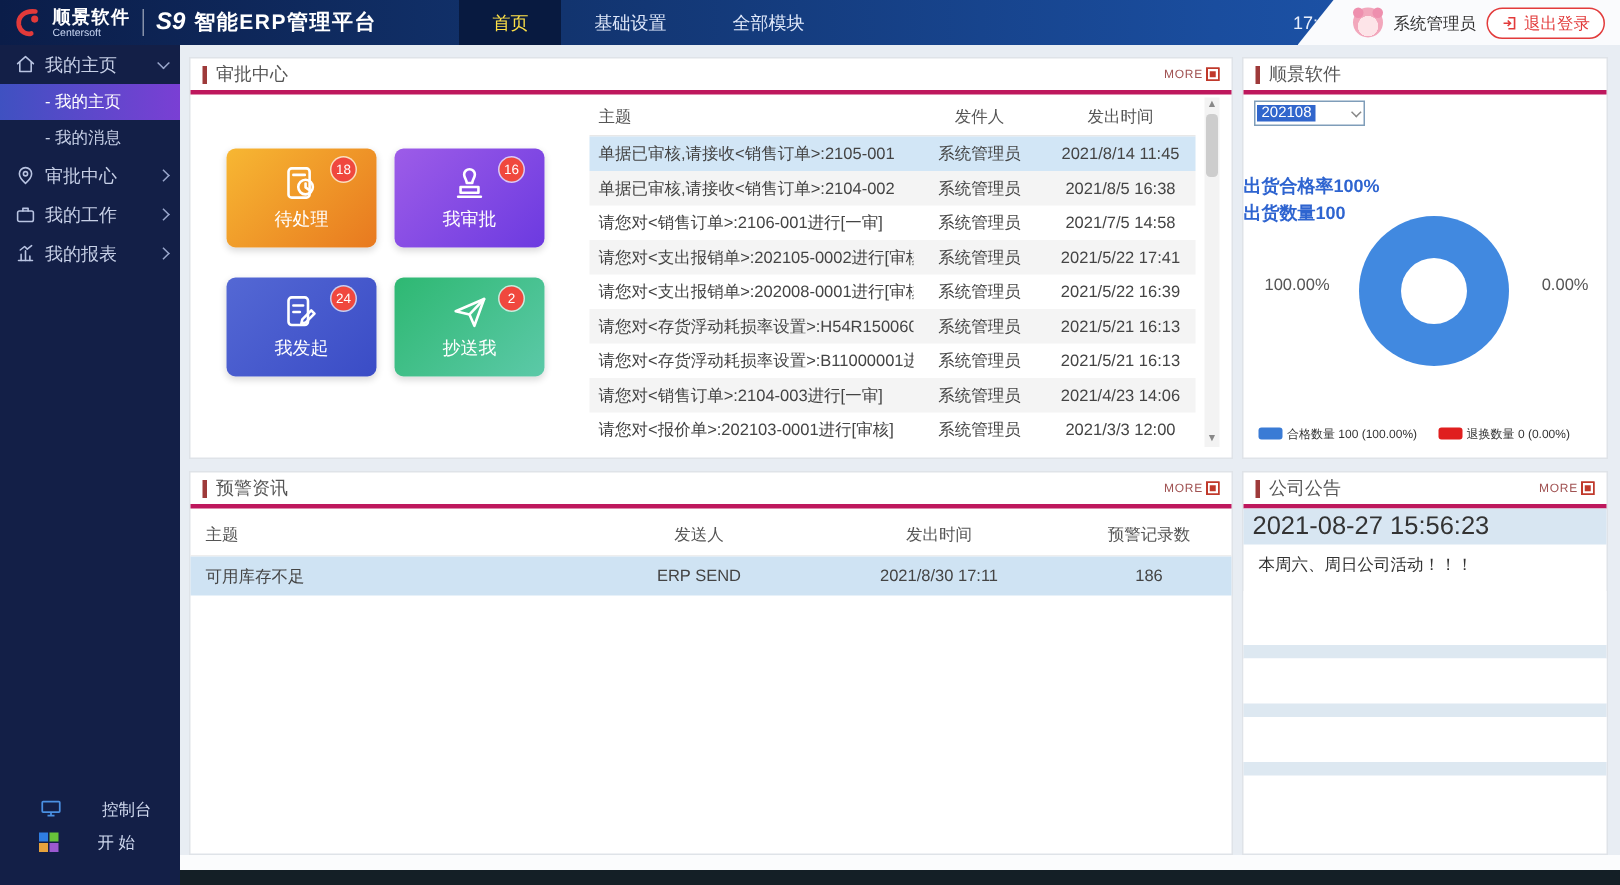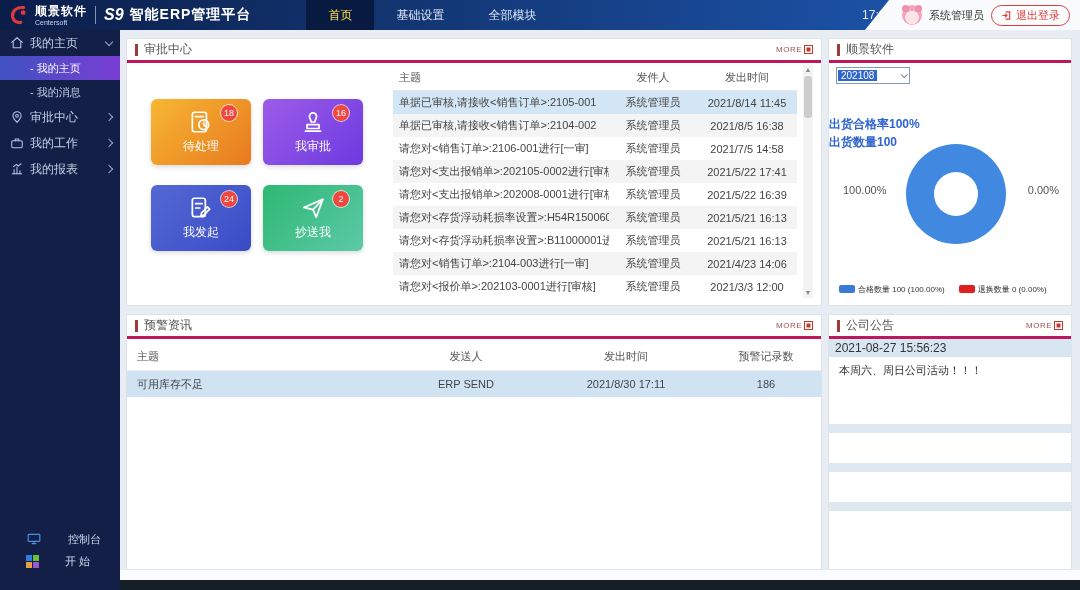--- a/index.html
+++ b/index.html
@@ -108,21 +108,21 @@
   .al-table { margin-top:4px; font-size:11px; color:#444; }
   .al-head { display:flex; height:28px; align-items:center; color:#555; border-bottom:1px solid #eee; }
   .al-row { display:flex; height:26px; align-items:center; background:#cfe3f3; cursor:pointer; }
   .ac-subj { flex:1; padding-left:10px; }
   .ac-sender { width:150px; text-align:center; flex:none; }
   .ac-time { width:170px; text-align:center; flex:none; }
   .ac-count { width:110px; text-align:center; flex:none; }
 
   
   .announce { left:708px; top:284px; width:244px; height:256px; }
-  .ann-date { background:#d8e6f2; font-size:12px; color:#333; padding:2px 6px; }
+  .ann-date { background:#d8e6f2; font-size:17px; color:#333; padding:2px 6px; }
   .ann-text { font-size:11px; color:#333; padding:6px 6px 10px 10px; }
   .ann-stripe { height:9px; background:#dde8f1; }
   .ann-gap30 { height:30px; background:#fff; }
   .ann-gap36 { height:36px; background:#fff; }
 
   .footer-strip { position:absolute; left:0; bottom:0; width:960px; height:10px; background:#141f26; }
   .white-gap { position:absolute; left:0; bottom:10px; width:960px; height:10px; background:#fbfcfd; }
 
   svg.lineicon { stroke:#fff; stroke-width:1.6; fill:none; stroke-linecap:round; stroke-linejoin:round; }
   svg.sideicon { stroke:#b9c4e2; stroke-width:1.8; fill:none; stroke-linecap:round; stroke-linejoin:round; }

